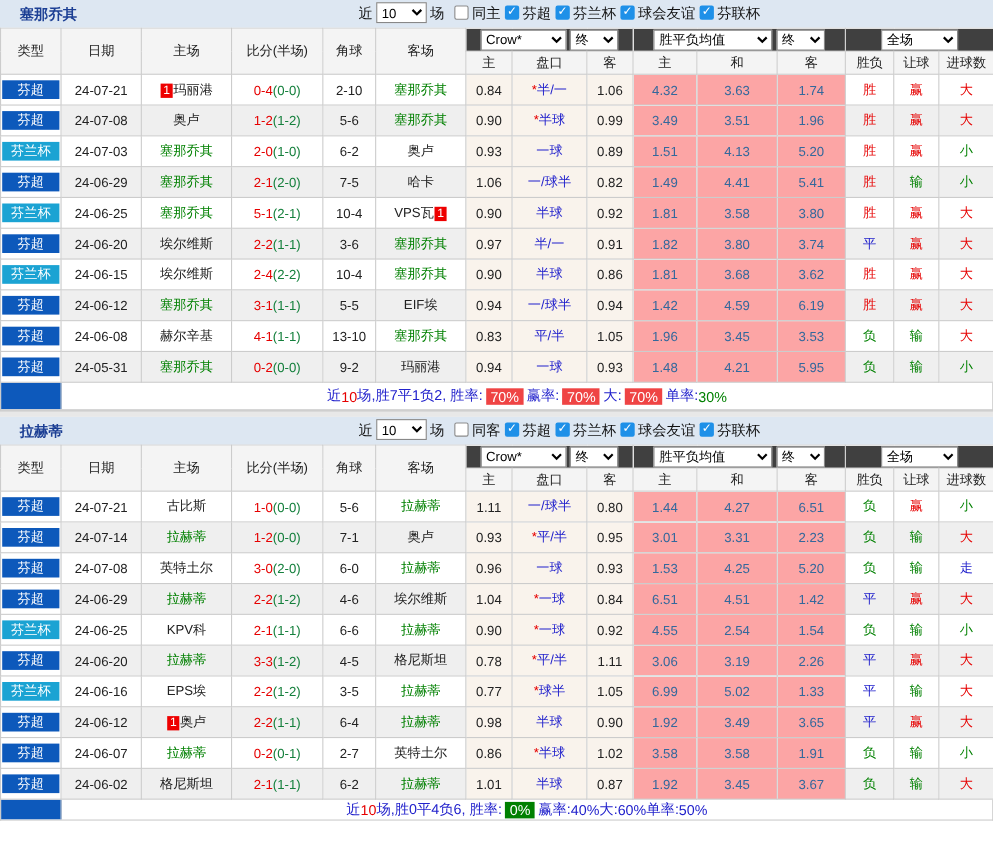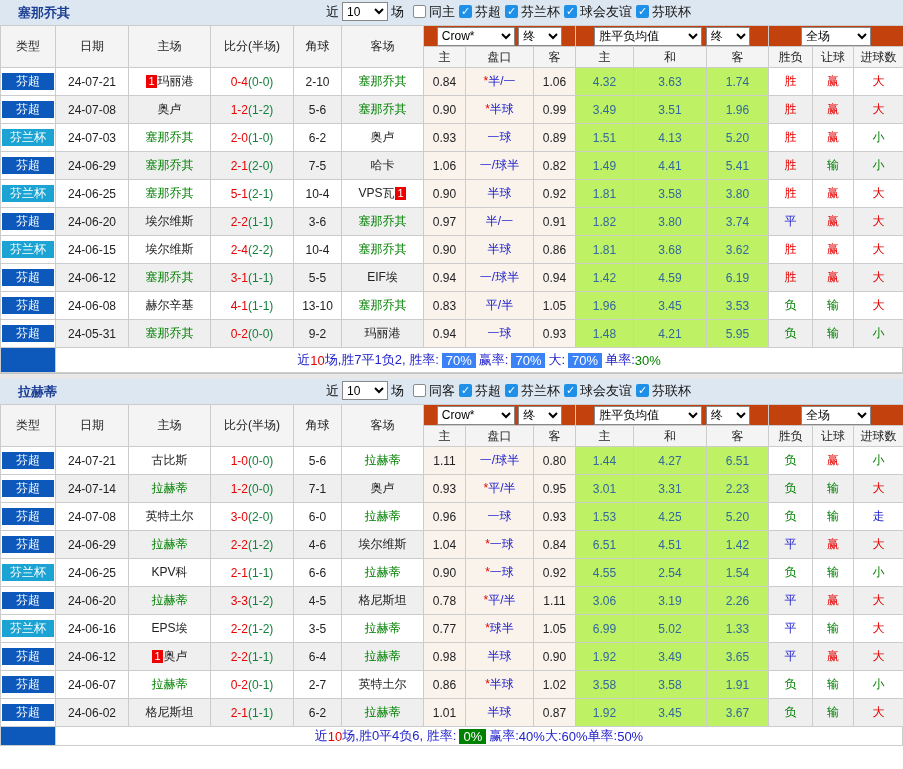--- a/index.html
+++ b/index.html
@@ -31,44 +31,44 @@
   .cb { width:13px; height:13px; display:inline-block; flex:0 0 auto; }
   .cb.checked { background:#1e90e8; color:#fff; font-size:11px; line-height:13px; text-align:center; border-radius:2px; }
   .cb.unchecked { background:#fff; border:1px solid #8b8b8b; border-radius:2px; margin-left:6px; }
   .cb-label { margin-right:1px; }
 
   
   table { border-collapse:collapse; table-layout:fixed; width:903px; }
   th, td { border:1px solid #ccc; text-align:center; font-size:12px; font-weight:normal; padding:0; overflow:hidden; white-space:nowrap; }
   thead tr { height:21px; }
   thead th { background:#f4f4f4; color:#222; }
-  .sel-cell { background:#c2410c; }
+  .sel-cell { background:#404040; }
   tbody tr { height:28px; }
   .stripe { background:#fff; color:#222; }
   tbody tr.alt .stripe { background:#efefef; }
   td.odds { background:#f9f3ec; color:#222; }
-  td.avg  { background:#bef264; color:#33689c; }
+  td.avg  { background:#fca5a5; color:#33689c; }
   td.col-type { padding:1px; background:#fff; }
   .type-pill { height:100%; display:flex; align-items:center; justify-content:center; color:#fff; font-size:12px; }
   .type-pill.super { background:#0d59bb; }
   .type-pill.cup   { background:#1ba3d3; }
   .tname { color:#222; }
   .tname.green { color:#008000; }
   .rc-badge { background:#ee0000; color:#fff; padding:0 2px; font-size:11px; line-height:13px; display:inline-block; margin:0 1px; }
   .ft { color:#e60000; } .ht { color:#15803d; }
   .hc { color:#2222cc; } .star { color:#e60000; }
   .c-red { color:#e60000 !important; } .c-blue { color:#2222cc !important; } .c-green { color:#008000 !important; }
 
   
   .summary-row { display:flex; height:25px; border:1px solid #ccc; border-top:none; overflow:hidden; }
   .summary-row.short { height:19px; }
   .summary-left { width:55px; background:#0d59bb; border-right:1px solid #ccc; flex:0 0 auto; }
   .summary-text { flex:1; display:flex; align-items:center; justify-content:center; color:#2222cc; font-size:13px; }
   .summary-text span { display:inline-block; }
-  .badge-red   { background:#3b82f6; color:#fff !important; padding:0 4px; margin:0 3px; }
+  .badge-red   { background:#ef4444; color:#fff !important; padding:0 4px; margin:0 3px; }
   .badge-green { background:#008000; color:#fff !important; padding:0 4px; margin:0 3px; }
 
   .divider { height:6px; background:#e8e8e8; border-top:1px solid #c3c3c3; }
 </style>
 </head>
 <body>
 
 <div class="window">
 
 

